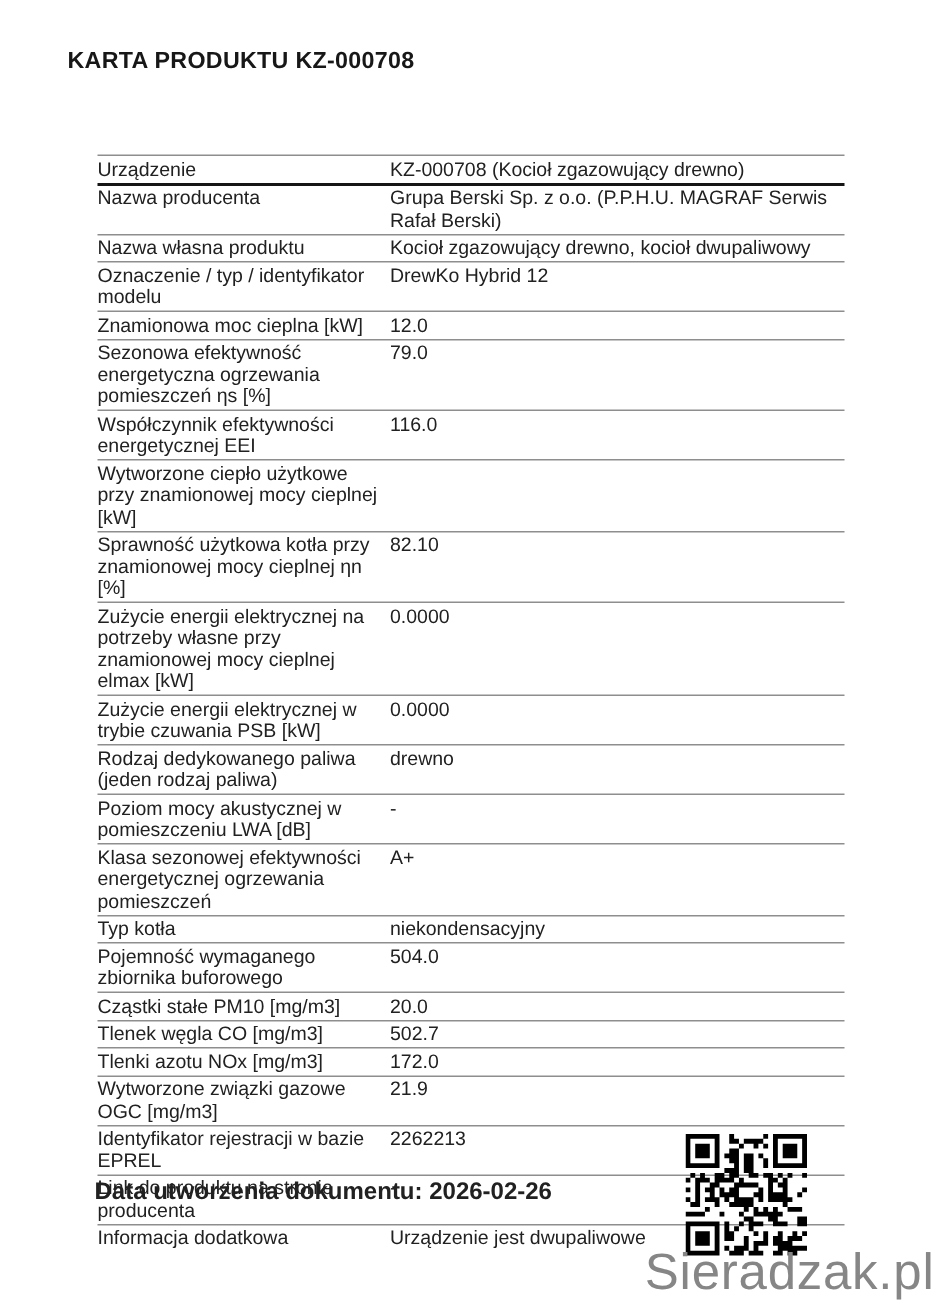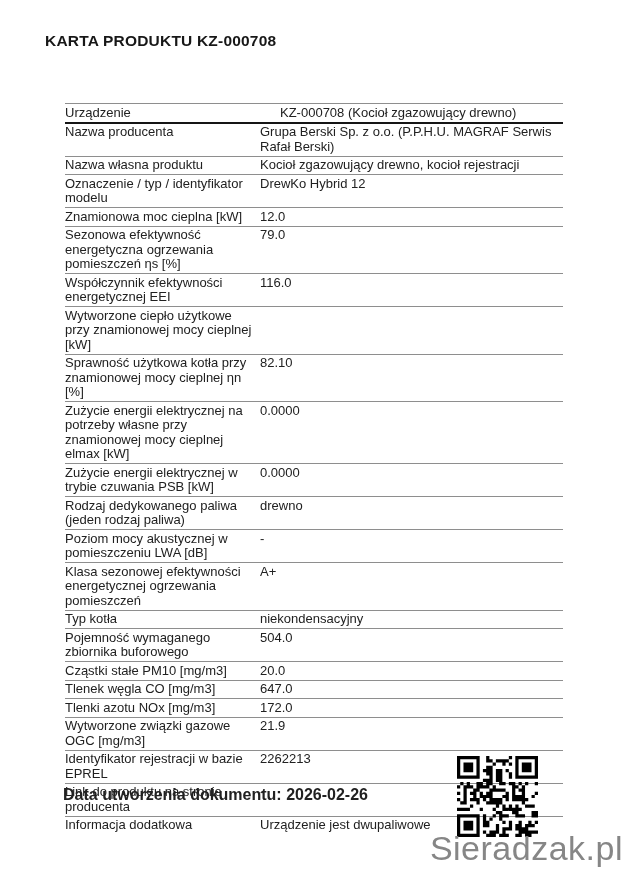--- a/index.html
+++ b/index.html
@@ -43,21 +43,20 @@
     line-height:14.5px;
   }
   .row{
     display:flex;
     align-items:flex-start;
     padding:1.5px 0;
     border-bottom:1px solid var(--border-light);
   }
   .row.header-row{
     border-bottom:2px solid var(--border-heavy);
-    gap:20px;
   }
   .row:last-child{
     border-bottom:none;
   }
   .row .label{
     width:195px;
     flex:0 0 195px;
     padding-right:8px;
   }
   .row .value{
@@ -101,21 +100,21 @@
       <div class="value">KZ-000708 (Kocioł zgazowujący drewno)</div>
     </div>
 
     <div class="row">
       <div class="label">Nazwa producenta</div>
       <div class="value">Grupa Berski Sp. z o.o. (P.P.H.U. MAGRAF Serwis Rafał Berski)</div>
     </div>
 
     <div class="row">
       <div class="label">Nazwa własna produktu</div>
-      <div class="value">Kocioł zgazowujący drewno, kocioł rejestracji</div>
+      <div class="value">Kocioł zgazowujący drewno, kocioł dwupaliwowy</div>
     </div>
 
     <div class="row">
       <div class="label">Oznaczenie / typ / identyfikator modelu</div>
       <div class="value">DrewKo Hybrid 12</div>
     </div>
 
     <div class="row">
       <div class="label">Znamionowa moc cieplna [kW]</div>
       <div class="value">12.0</div>
@@ -175,21 +174,21 @@
       <div class="value">504.0</div>
     </div>
 
     <div class="row">
       <div class="label">Cząstki stałe PM10 [mg/m3]</div>
       <div class="value">20.0</div>
     </div>
 
     <div class="row">
       <div class="label">Tlenek węgla CO [mg/m3]</div>
-      <div class="value">647.0</div>
+      <div class="value">502.7</div>
     </div>
 
     <div class="row">
       <div class="label">Tlenki azotu NOx [mg/m3]</div>
       <div class="value">172.0</div>
     </div>
 
     <div class="row">
       <div class="label">Wytworzone związki gazowe OGC [mg/m3]</div>
       <div class="value">21.9</div>

